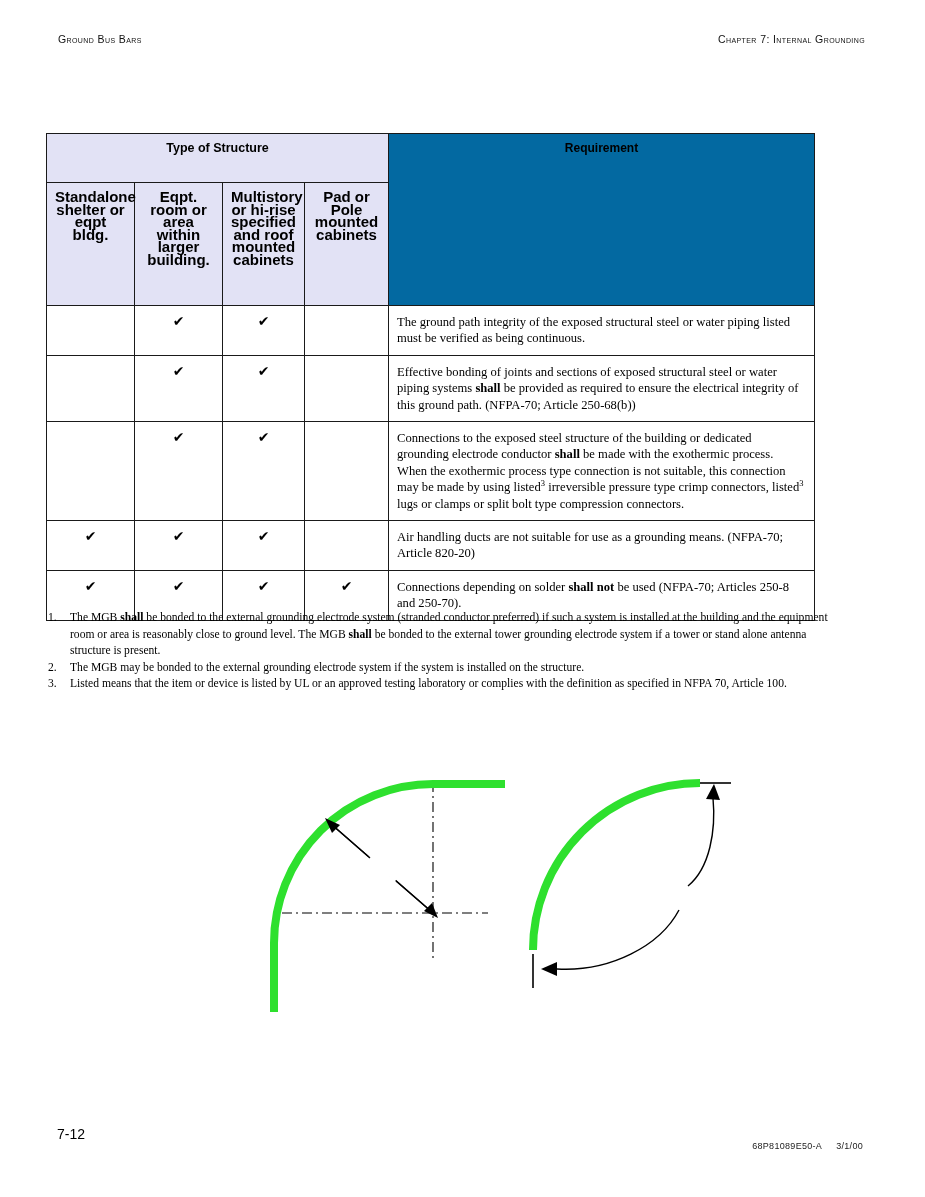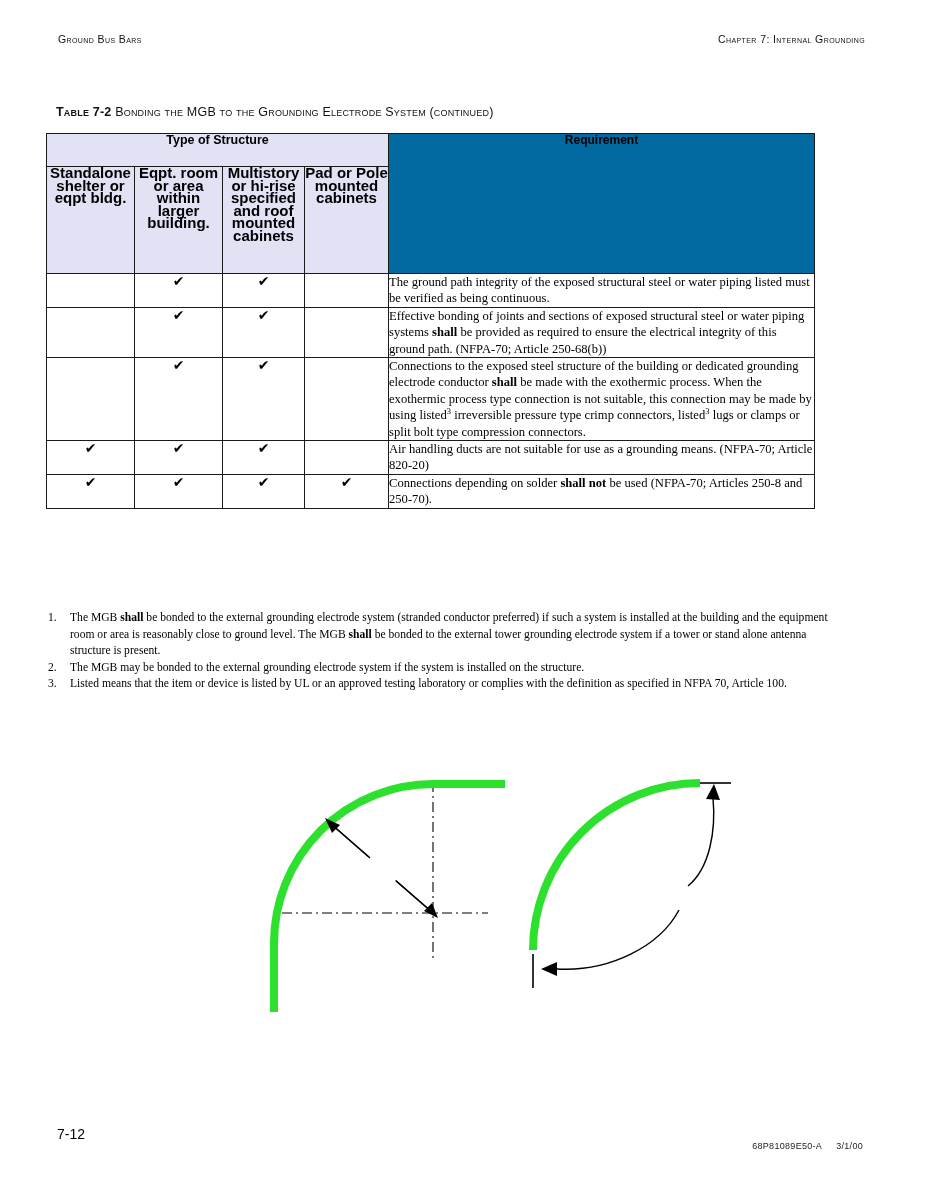--- a/index.html
+++ b/index.html
@@ -55,21 +55,21 @@
     width: 768px;
   }
   table.mgb {
     border-collapse: collapse;
     width: 768px;
     table-layout: fixed;
   }
   table.mgb th, table.mgb td {
     border: 1.6px solid #1a1a1a;
     vertical-align: top;
-    padding: 0;
+    padding: 8px;
   }
   th.hd {
     background: #e2e2f5;
     font-family: "Liberation Sans", sans-serif;
     font-weight: bold;
     font-size: 15px;
     line-height: 12.6px;
     text-align: center;
     color: #000;
   }
@@ -156,24 +156,20 @@
   .doc-id .doc-date { margin-left: 14px; }
 </style>
 </head>
 <body>
 
 <div id="page">
 
   <div class="run-head run-head-left">Ground Bus Bars</div>
   <div class="run-head run-head-right">Chapter 7: Internal Grounding</div>
 
-  <div class="table-caption">
-    <span class="tc-strong">Table 7-2</span>
-    <span>Bonding the MGB to the Grounding Electrode System  (continued)</span>
-  </div>
 
   <div class="tbl-wrap">
     <table class="mgb">
       <colgroup>
         <col style="width:88px">
           <col style="width:88px">
           <col style="width:82px">
           <col style="width:84px">
           <col style="width:426px">
       </colgroup>

